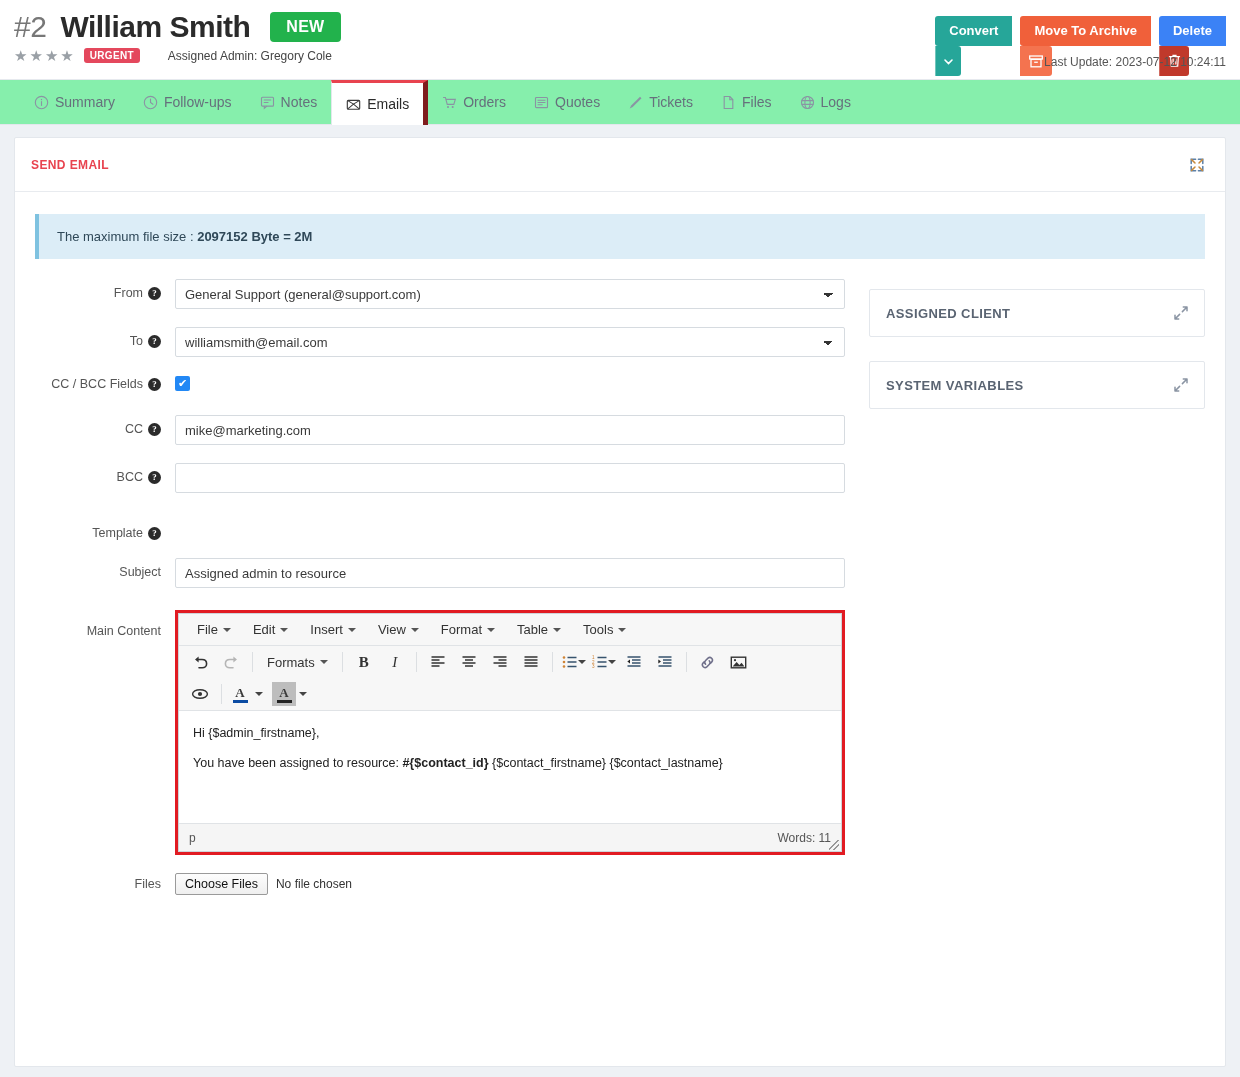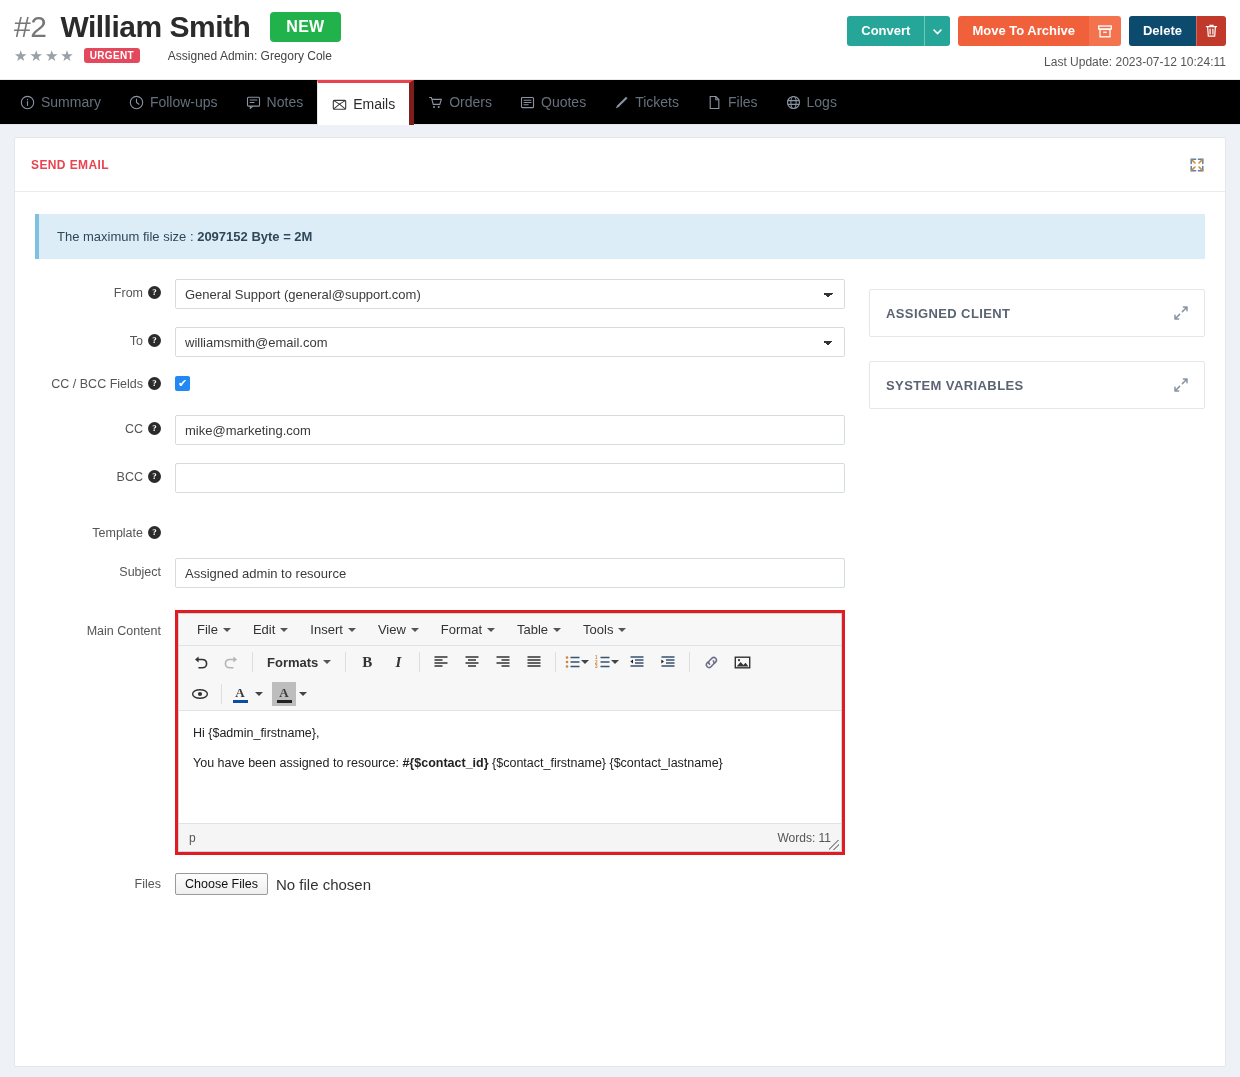--- a/index.html
+++ b/index.html
@@ -76,52 +76,52 @@
     font-weight: 700;
     padding: 0 14px;
     height: 30px;
     line-height: 30px;
     border-radius: 3px;
     cursor: pointer;
     display: inline-flex;
     align-items: center;
     font-family: "Liberation Sans", sans-serif;
   }
-  .split { display: flex; }
+  .split { display: flex; flex-direction: column; }
   .btn-convert { background: #26a699; border-radius: 3px 0 0 3px; }
   .btn-convert-caret {
     background: #26a699; width: 26px; justify-content: center;
     border-left: 1px solid rgba(255,255,255,0.35);
     border-radius: 0 3px 3px 0; padding: 0;
   }
   .btn-archive { background: #f0603a; border-radius: 3px 0 0 3px; }
   .btn-archive-icon {
     background: #f4734f; width: 32px; justify-content: center;
     border-radius: 0 3px 3px 0; padding: 0;
   }
-  .btn-delete { background: #0c4a6e; border-radius: 3px 0 0 3px; }
+  .btn-delete { background: #3b82f6; border-radius: 3px 0 0 3px; }
   .btn-delete-icon {
     background: #c0392b; width: 30px; justify-content: center;
     border-left: 1px solid rgba(255,255,255,0.25);
     border-radius: 0 3px 3px 0; padding: 0;
   }
   .last-update {
     position: absolute;
     top: 55px; right: 14px;
     font-size: 12px;
     color: #555;
   }
 
   
   .tabs {
-    background: #000000;
+    background: #86efac;
     height: 45px;
     display: flex;
     align-items: stretch;
-    padding-left: 6px;
+    padding-left: 20px;
     border-bottom: 1px solid #e3e7ec;
   }
   .tab {
     display: flex; align-items: center; gap: 6px;
     padding: 0 14px;
     font-size: 14px;
     color: #66707c;
     cursor: pointer;
     background: transparent;
     border: none;
@@ -176,21 +176,21 @@
 
   
   .frow { display: flex; align-items: flex-start; margin-bottom: 18px; }
   .flabel {
     width: 140px; flex: none;
     text-align: right;
     padding-right: 14px;
     padding-top: 7px;
     font-size: 12.5px;
     color: #555;
-    display: flex; justify-content: flex-end; align-items: flex-start; gap: 5px;
+    display: flex; justify-content: flex-end; align-items: flex-end; gap: 5px;
   }
   .helpdot {
     display: inline-flex; align-items: center; justify-content: center;
     width: 13px; height: 13px; border-radius: 50%;
     background: #2b2b2b; color: #fff; font-size: 9px; font-weight: 700;
     font-family: "Liberation Serif", serif;
     line-height: 1;
     cursor: pointer;
   }
   .fcontrol { flex: 1; }
@@ -266,21 +266,20 @@
     padding: 3px 6px;
     gap: 1px;
     flex-wrap: nowrap;
   }
   .mce-toolbar.row2 { border-bottom: 1px solid #e0e3e6; }
   .tbtn {
     width: 30px; height: 26px;
     display: inline-flex; align-items: center; justify-content: center;
     cursor: pointer; border-radius: 2px; color: #333;
     font-size: 14px;
-    font-weight: bold;
   }
   .tbtn.disabled { opacity: 0.33; cursor: default; }
   .tbtn.wide { width: auto; padding: 0 8px; font-size: 13px; gap: 5px; }
   .tsep {
     width: 1px; height: 20px; background: #dcdfe2; margin: 0 5px;
   }
   .tbtn.bold { font-weight: 700; font-size: 15px; font-family: "Liberation Serif", serif; }
   .tbtn.italic { font-style: italic; font-size: 15px; font-family: "Liberation Serif", serif; }
   .caret-sm {
     width: 0; height: 0;
@@ -330,21 +329,21 @@
   .choose-btn {
     border: 1px solid #9a9a9a;
     background: linear-gradient(#fdfdfd, #efefef);
     border-radius: 2px;
     padding: 3px 9px;
     font-size: 12.5px;
     color: #111;
     cursor: pointer;
     font-family: "Liberation Sans", sans-serif;
   }
-  .nofile { font-size: 15px; color: #333; margin-left: 8px; }
+  .nofile { font-size: 12px; color: #333; margin-left: 8px; }
   .send-row { display: flex; justify-content: center; padding: 24px 0 0 200px; }
   .btn-send {
     background: #23a343;
     color: #fff; border: none;
     font-size: 13px; font-weight: 700;
     padding: 8px 18px; border-radius: 3px;
     cursor: pointer;
     font-family: "Liberation Sans", sans-serif;
   }
 

